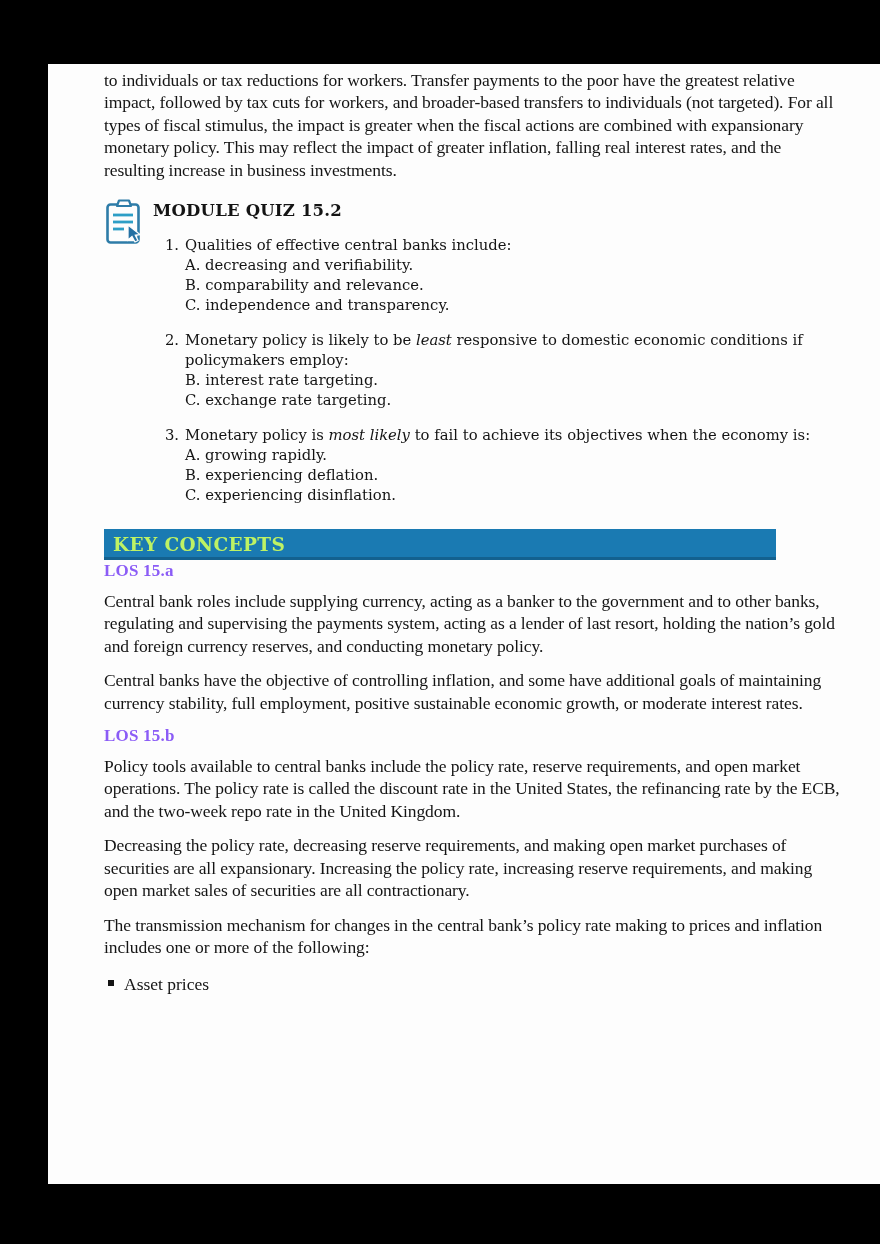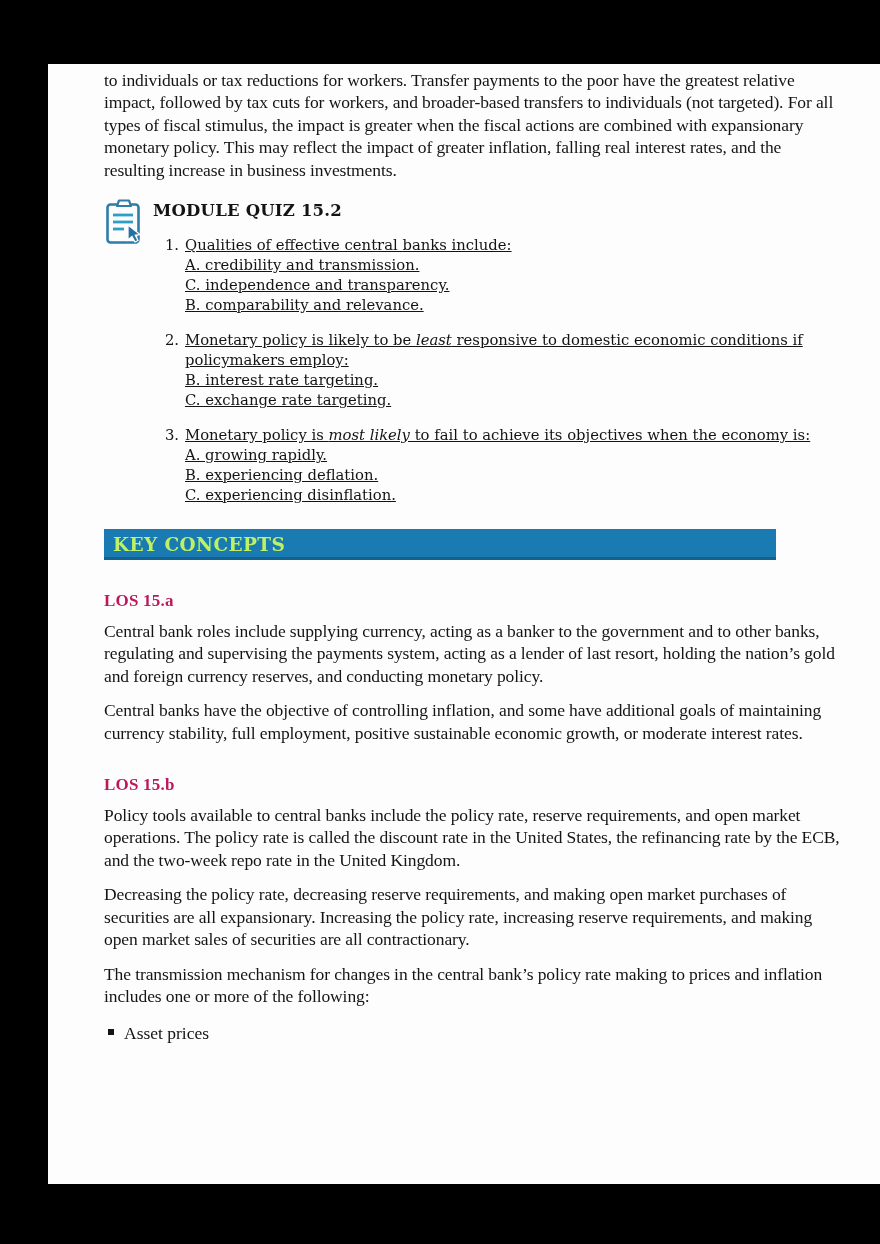--- a/index.html
+++ b/index.html
@@ -51,43 +51,43 @@
     margin:0 0 15px 6px;
     font-family:"DejaVu Serif", serif;
     font-size:14.8px;
     line-height:20px;
   }
   .qnum{
     flex:0 0 20px;
     text-align:right;
     margin-right:6px;
   }
-  .qtext{flex:1;text-decoration:underline;}
+  .qtext{flex:1;}
   
   .kc-bar{
     margin-top:9px;
     box-sizing:border-box;
     width:672px;height:31px;
     background:#1a7ab2;
     border-bottom:3px solid #13618f;
     padding:2px 0 0 9px;
     display:flex;align-items:center;
   }
   .kc-bar span{
     color:#bef264;
     font-family:"DejaVu Serif", serif;
     font-weight:bold;
     font-size:18.5px;
     letter-spacing:0.4px;
   }
   .los{
-    margin:31px 0 9px 0;
+    margin:1px 0 9px 0;
     font-size:17px;
     font-weight:bold;
-    color:#be185d;
+    color:#8b5cf6;
     letter-spacing:0.2px;
   }
   
   .bullets{
     list-style:none;
     margin:16px 0 0 0;
     padding:0;
   }
   .bullets li{
     display:flex;
@@ -124,23 +124,23 @@
         </svg>
       </div>
       <div class="quiz-content">
         <h3 class="quiz-title">MODULE QUIZ 15.2</h3>
         <div class="questions">
 
           <div class="question">
             <span class="qnum">1.</span>
             <div class="qtext">
               <div><span>Qualities of effective central banks include:</span><i></i><span></span></div>
-              <div>A. credibility and transmission.</div>
+              <div>A. decreasing and verifiability.</div>
+              <div>B. comparability and relevance.</div>
               <div>C. independence and transparency.</div>
-              <div>B. comparability and relevance.</div>
             </div>
           </div>
 
           <div class="question">
             <span class="qnum">2.</span>
             <div class="qtext">
               <div><span>Monetary policy is likely to be </span><i>least</i><span> responsive to domestic economic conditions if policymakers employ:</span></div>
               <div>B. interest rate targeting.</div>
               <div>C. exchange rate targeting.</div>
             </div>

